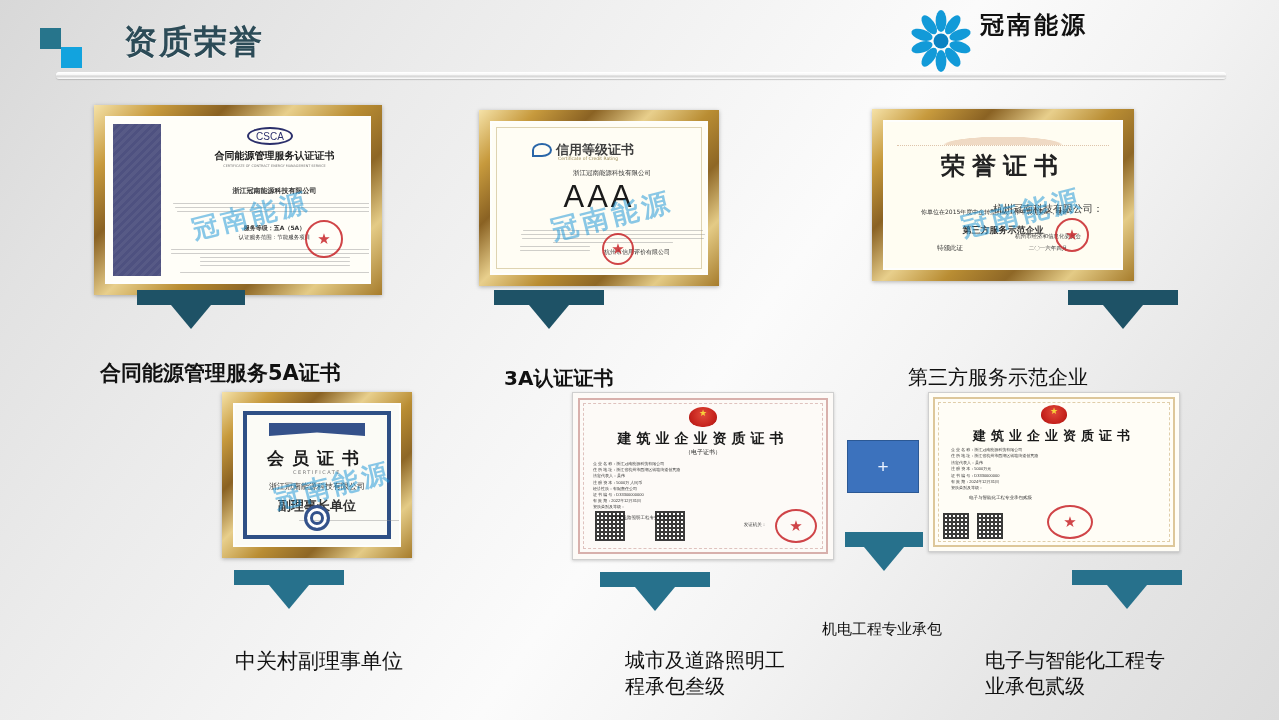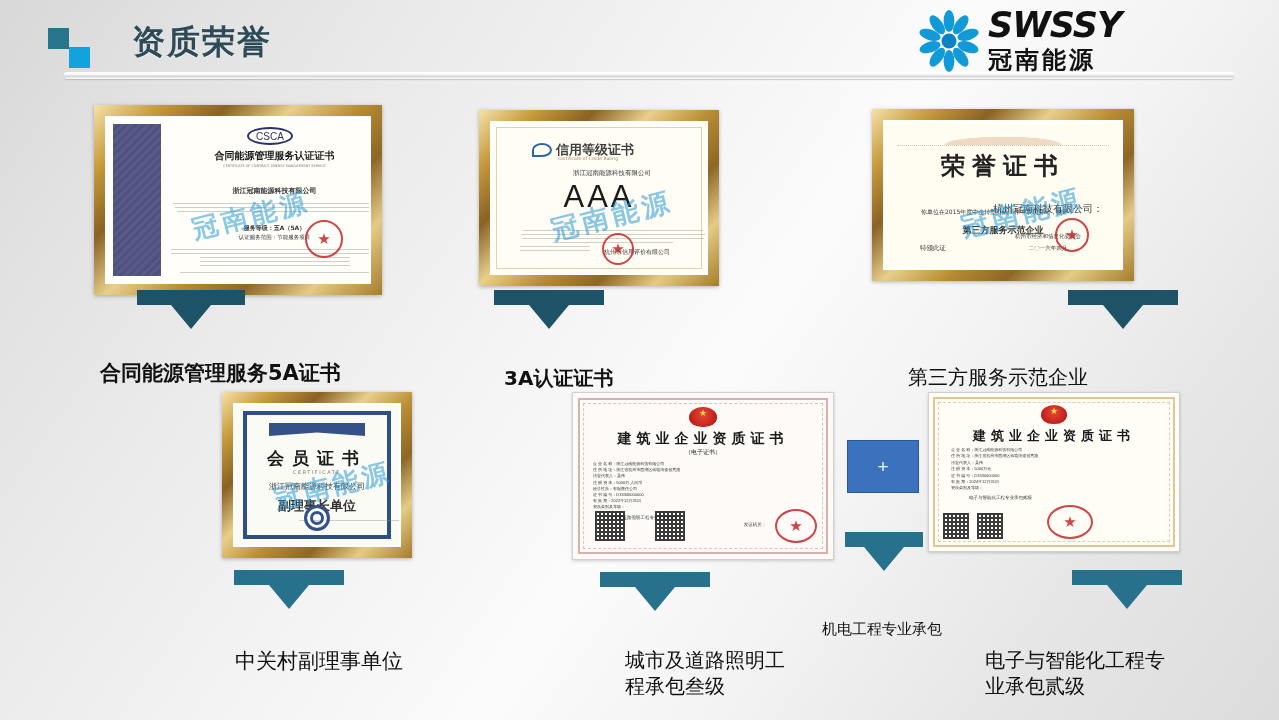--- a/index.html
+++ b/index.html
@@ -18,21 +18,21 @@
         #e2e2e2 12%,
         #ebebeb 26%,
         #f4f4f4 42%,
         #fbfbfb 55%,
         #f3f3f3 68%,
         #e7e7e7 82%,
         #dcdcdc 100%);
   }
 
   
-  .header { position: absolute; left: 8px; top: 0; width: 1187px; height: 92px; }
+  .header { position: absolute; left: 0; top: 0; width: 1187px; height: 92px; }
 
   .deco-squares { position: absolute; left: 40px; top: 28px; width: 50px; height: 42px; }
   .sq-a { position: absolute; left: 0; top: 0; width: 21px; height: 21px; background: #27758c; }
   .sq-b { position: absolute; left: 21px; top: 19px; width: 21px; height: 21px; background: #12a3de; }
 
   .page-title {
     position: absolute; left: 124px; top: 20px;
     font-size: 33px; font-weight: bold; letter-spacing: 2px;
     color: #2c4b57;
     font-family: "DejaVu Sans", "Liberation Sans", sans-serif;
@@ -225,21 +225,20 @@
               </g>
             <g transform="rotate(324)">
                 <ellipse cx="0" cy="-20" rx="5.4" ry="11"></ellipse>
               </g>
             <circle cx="0" cy="0" r="7.5" fill="#0b82c2"></circle>
           </g>
         </g>
       </svg>
     </div>
     <div class="logo-text">
-      <div class="logo-word">SWSSY</div>
       <div class="logo-cn">冠南能源</div>
     </div>
   </div>
 </div>
 
 <div class="cert" style="left:94px; top:105px; width:288px; height:190px;">
   <div class="frame-gold">
     <div class="inner-bevel">
       <div class="paper">
 
@@ -321,21 +320,21 @@
   <div class="frame-gold">
     <div class="inner-bevel">
       <div class="paper" style="background:#fffdf2;">
         <div style="position:absolute;left:12px;top:8px;right:12px;height:16px;
                     background:radial-gradient(ellipse at 50% 100%, rgba(214,160,120,.38) 0 38%, transparent 40%);
                     border-bottom:1px dotted rgba(190,140,100,.5);"></div>
         <div class="cn-head" style="position:absolute;left:0;right:0;top:28px;font-size:24px;letter-spacing:7px;color:#222;">荣誉证书</div>
         <div class="cn-sub" style="position:absolute;left:18px;top:80px;width:200px;font-size:10px;text-align:right;">杭州冠南科技有限公司：</div>
         <div class="cn-sub" style="position:absolute;left:36px;top:86px;width:210px;font-size:6px;text-align:left;">你单位在2015年度中企转型升级工作中表现突出，被评</div>
         <div class="cn-sub" style="position:absolute;left:0;right:0;top:102px;font-size:9px;font-weight:bold;">第三方服务示范企业</div>
-        <div class="cn-sub" style="position:absolute;left:18px;top:122px;width:60px;font-size:6.5px;text-align:center;">特颁此证</div>
+        <div class="cn-sub" style="position:absolute;left:18px;top:122px;width:60px;font-size:6.5px;text-align:right;">特颁此证</div>
         <div class="cn-sub" style="position:absolute;right:14px;bottom:28px;width:118px;font-size:5.5px;">杭州市经济和信息化委员会</div>
         <div class="cn-sub" style="position:absolute;right:18px;bottom:16px;width:110px;font-size:5.5px;">二〇一六年四月</div>
         <div class="seal" style="right:32px;bottom:16px;width:34px;height:34px;"></div>
         <div class="watermark" style="font-size:27px;top:62%;left:58%;">冠南能源</div>
       </div>
     </div>
   </div>
 </div>
 
 <div class="banner" style="left:1068px; top:290px; width:110px;">

